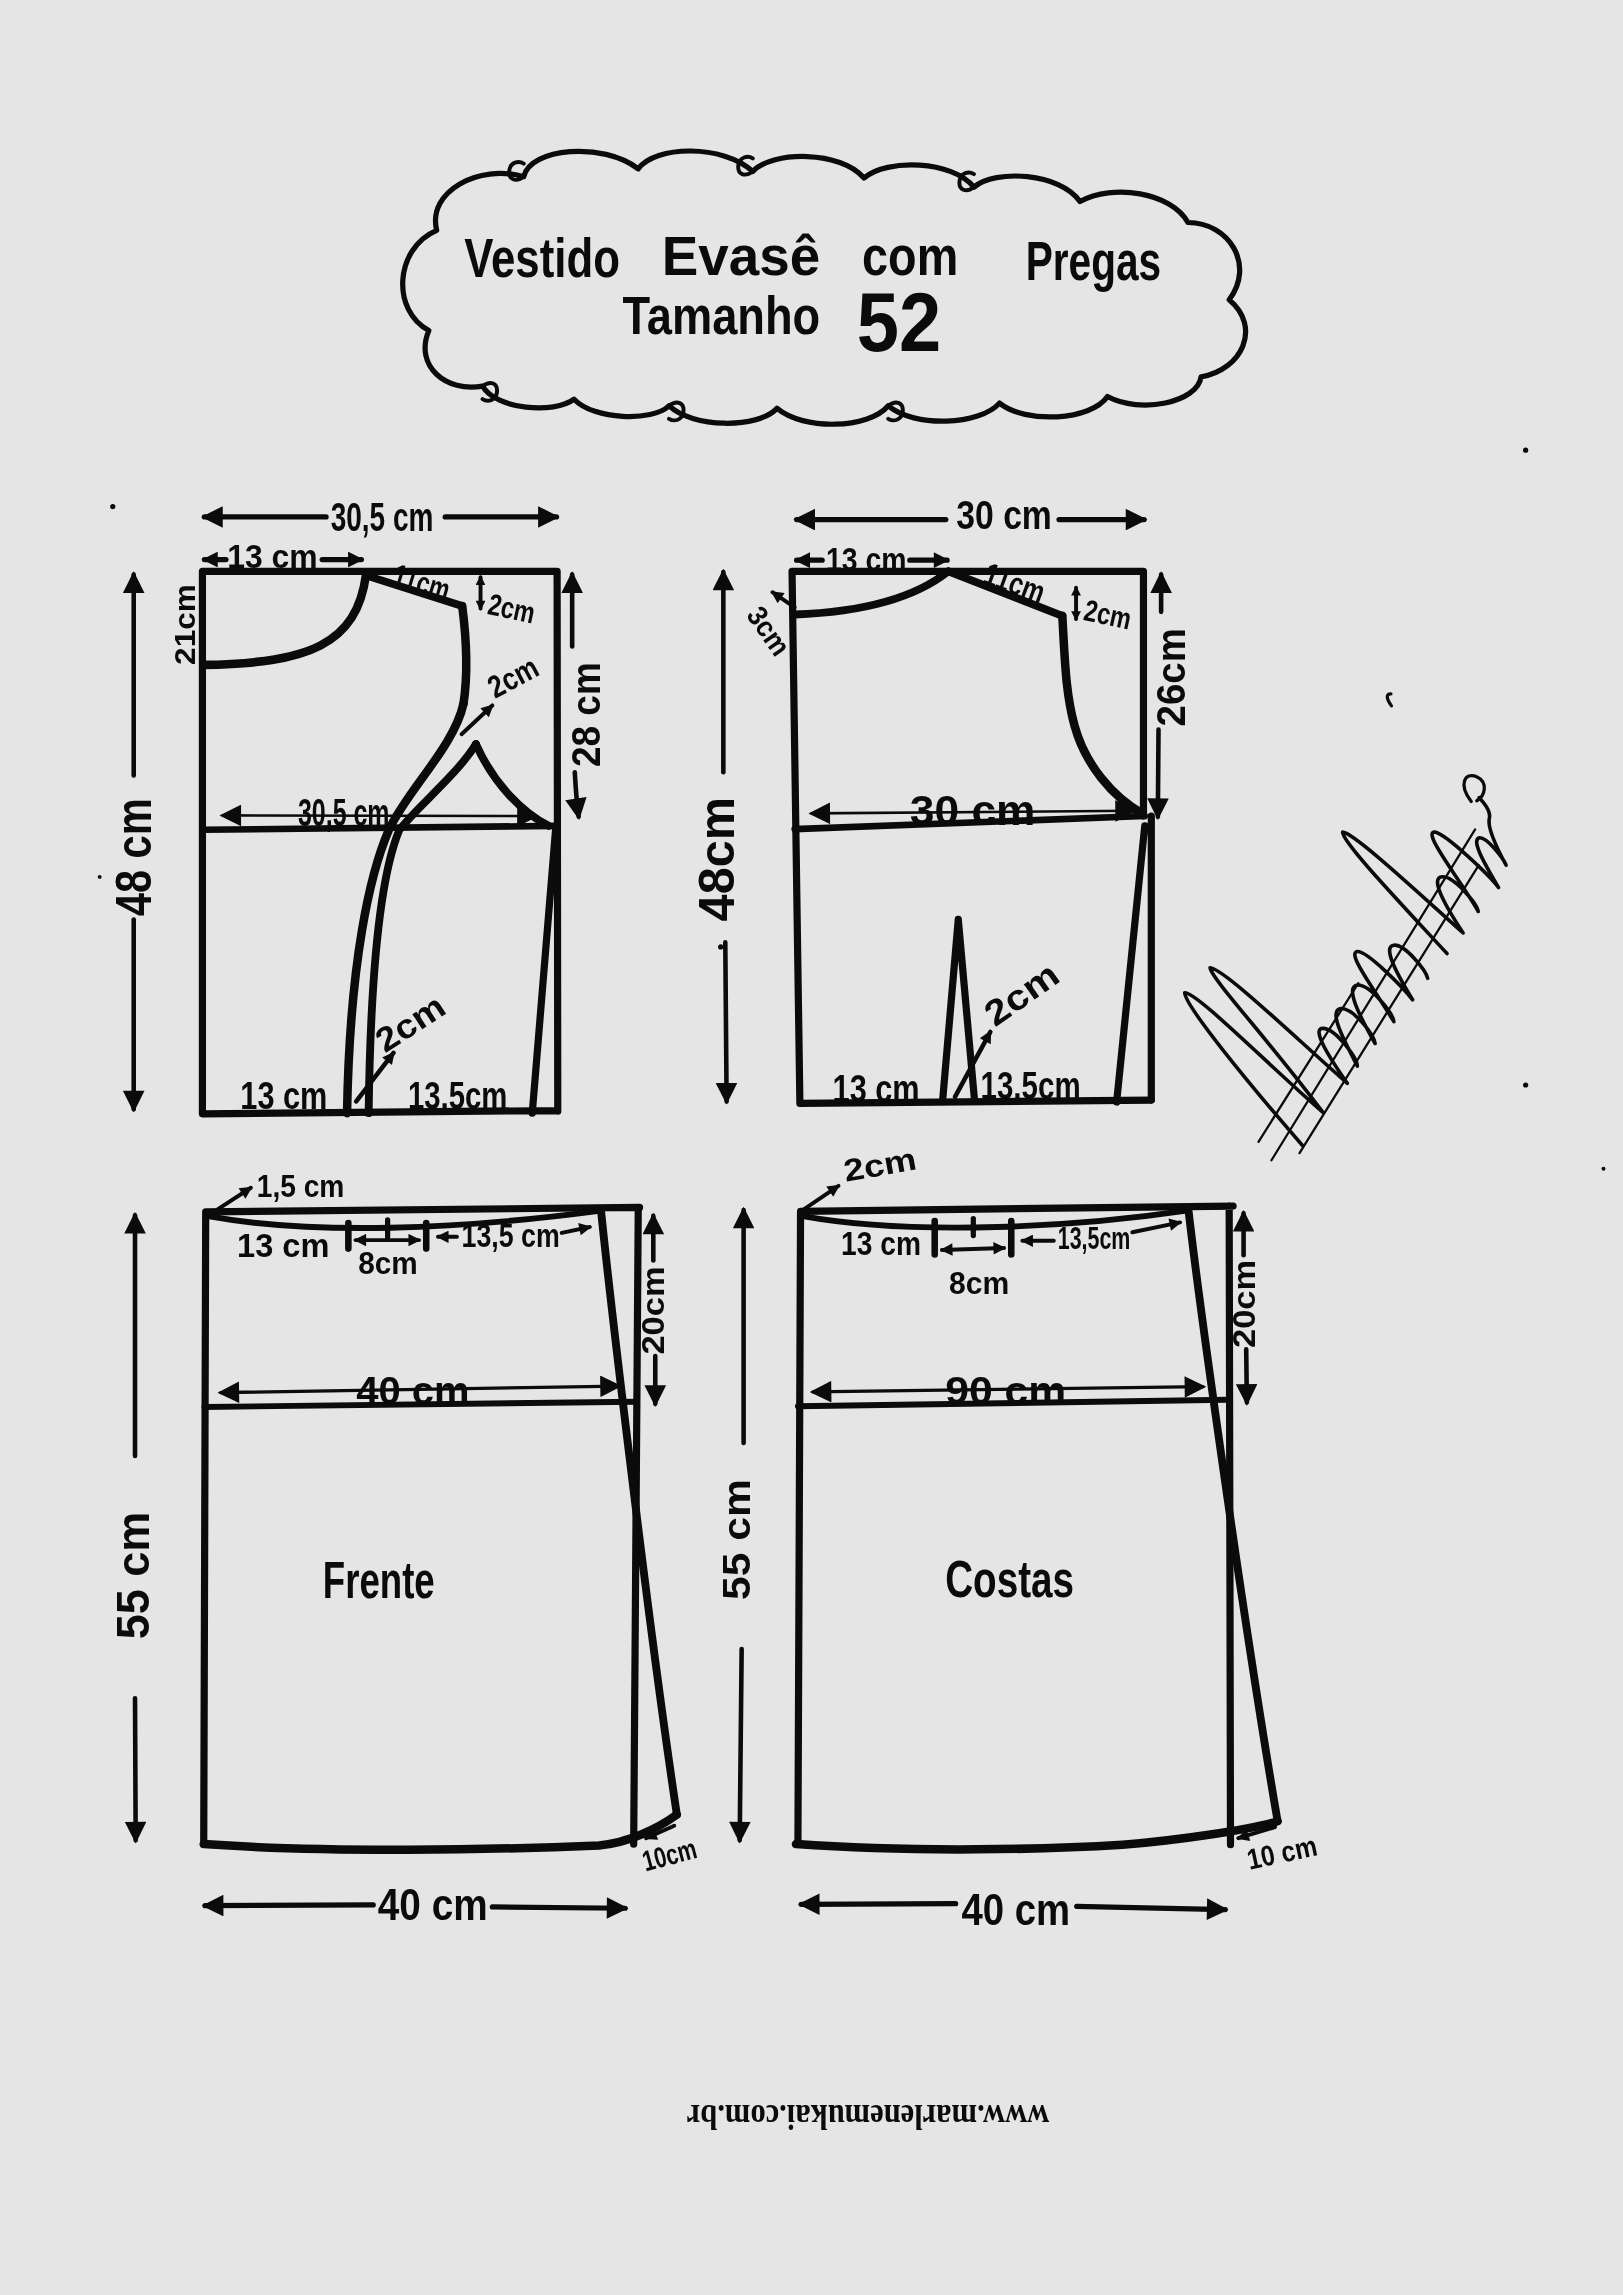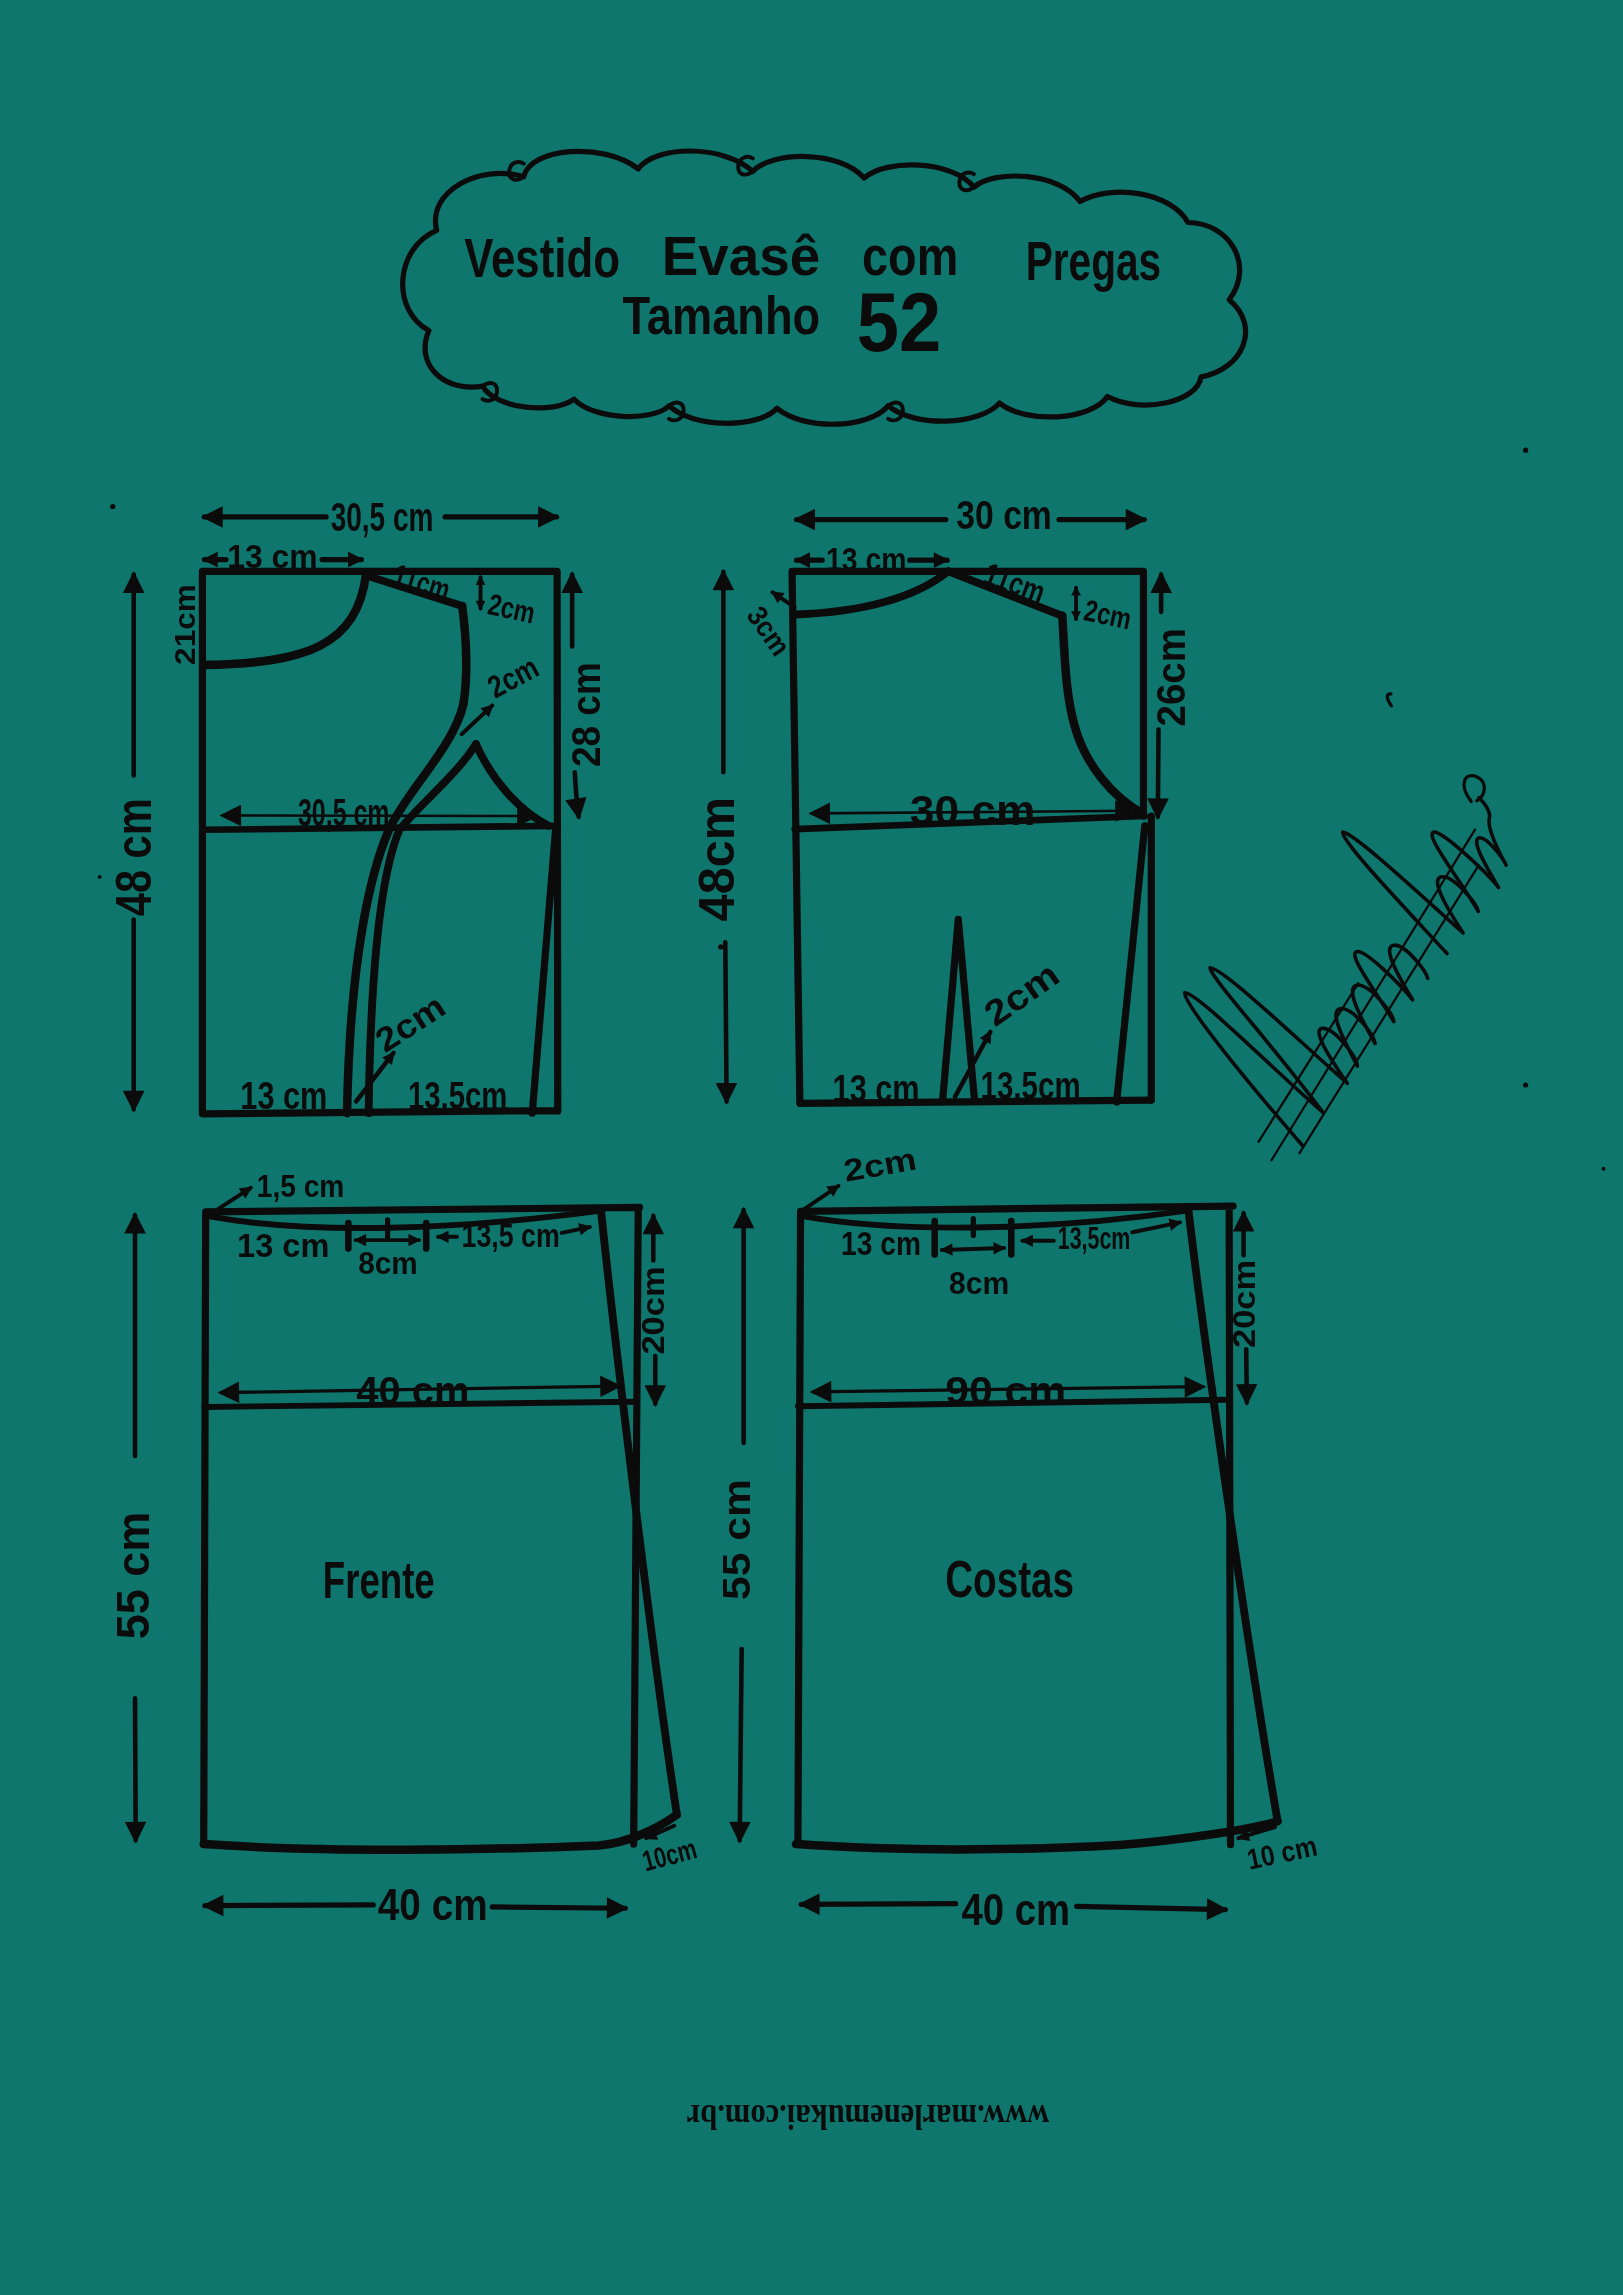--- a/index.html
+++ b/index.html
@@ -1,16 +1,16 @@
 <!DOCTYPE html>
 <html style="font-size:10.5px"><head>
 <meta charset="utf-8">
 <style>
 html,body{margin:0;padding:0;background:#fff;}
-.page{width:1624px;height:2295px;position:relative;background:#0f766e;overflow:hidden;}
+.page{width:1624px;height:2295px;position:relative;background:#e5e5e5;overflow:hidden;}
 text{font-family:"Liberation Sans",sans-serif;fill:#0b0b0b;font-weight:bold;}
 </style>
 </head>
 <body>
 <div class="page">
 <svg width="1624" height="2295" viewBox="0 0 2481 3507">
 <defs>
 <marker id="ab" viewBox="0 0 10 10" refX="8.5" refY="5" markerWidth="46" markerHeight="33" orient="auto-start-reverse" markerUnits="userSpaceOnUse">
           <path d="M0 0L10 5L0 10z" fill="#0b0b0b"></path>
         </marker>

